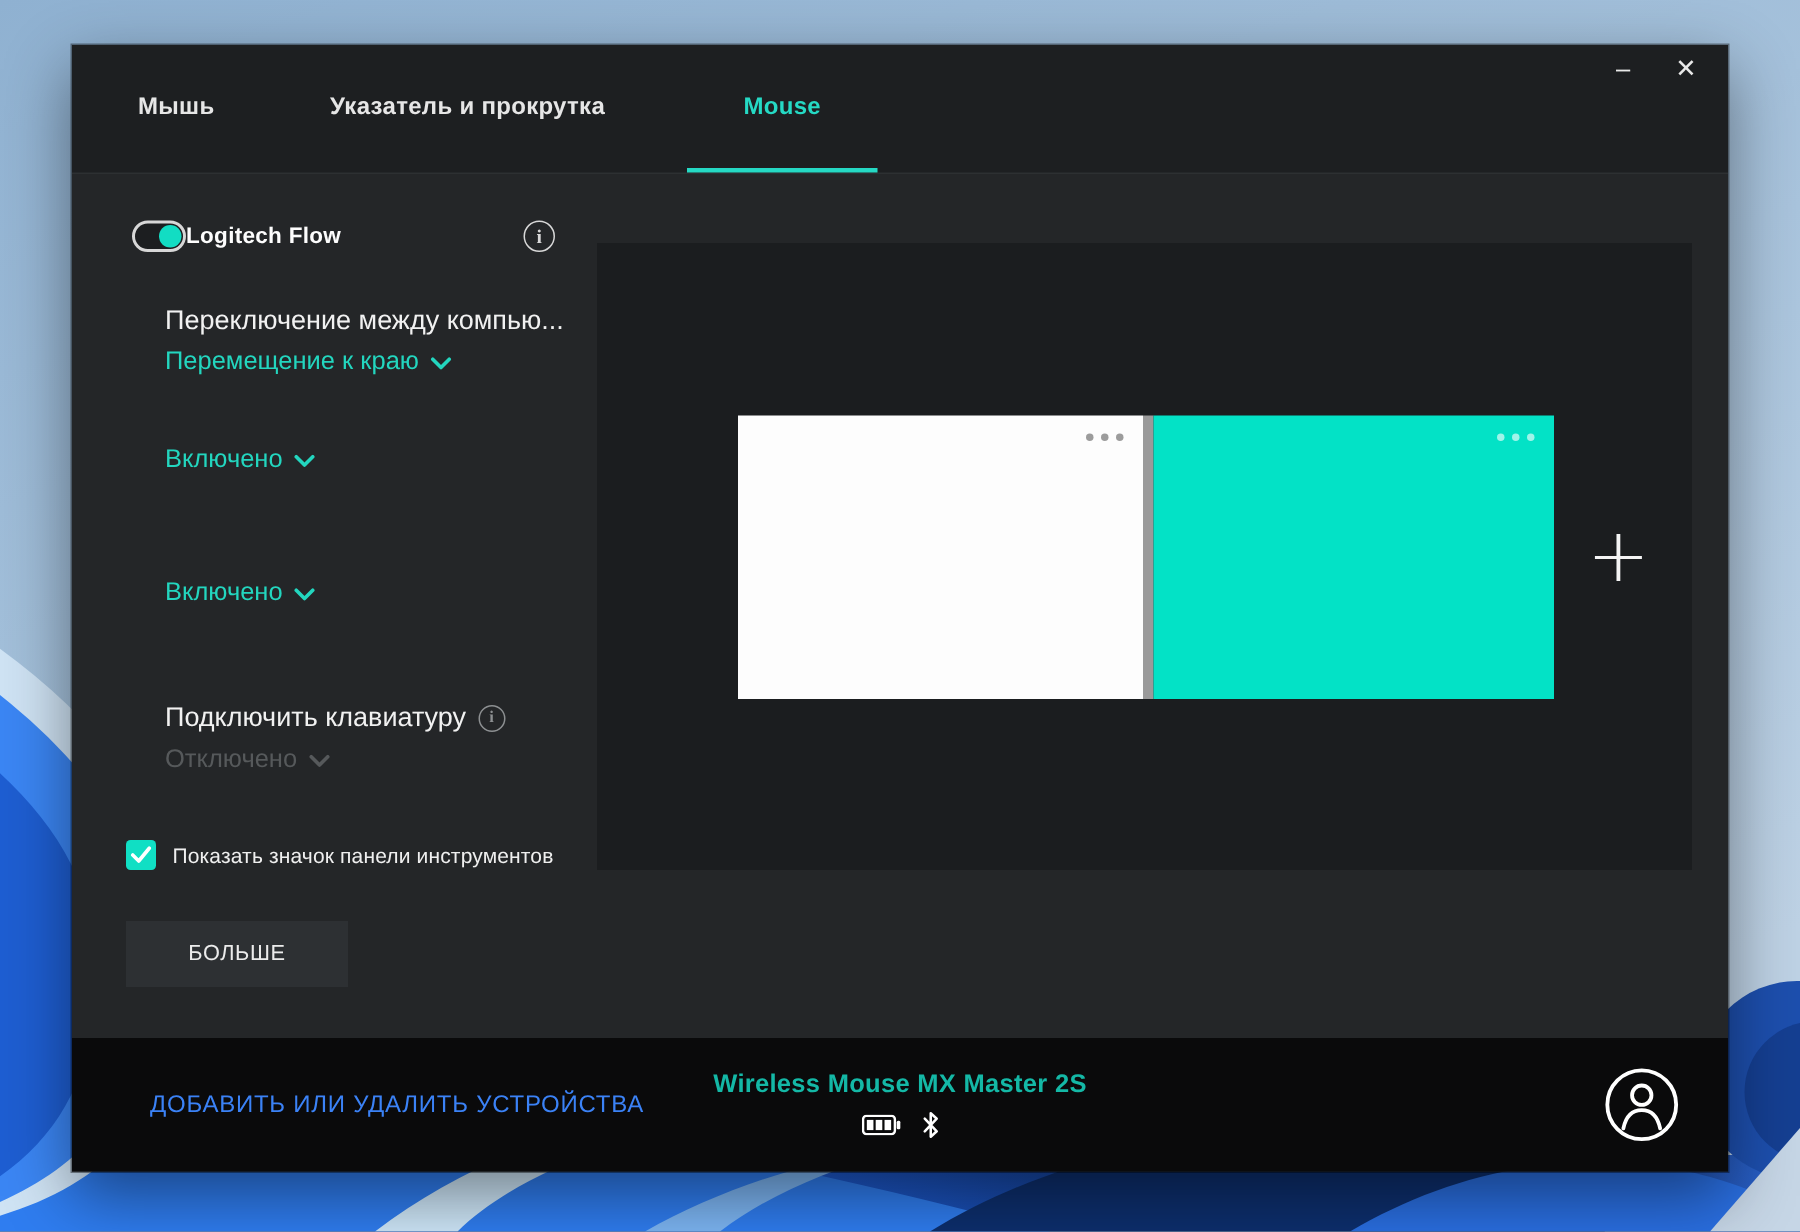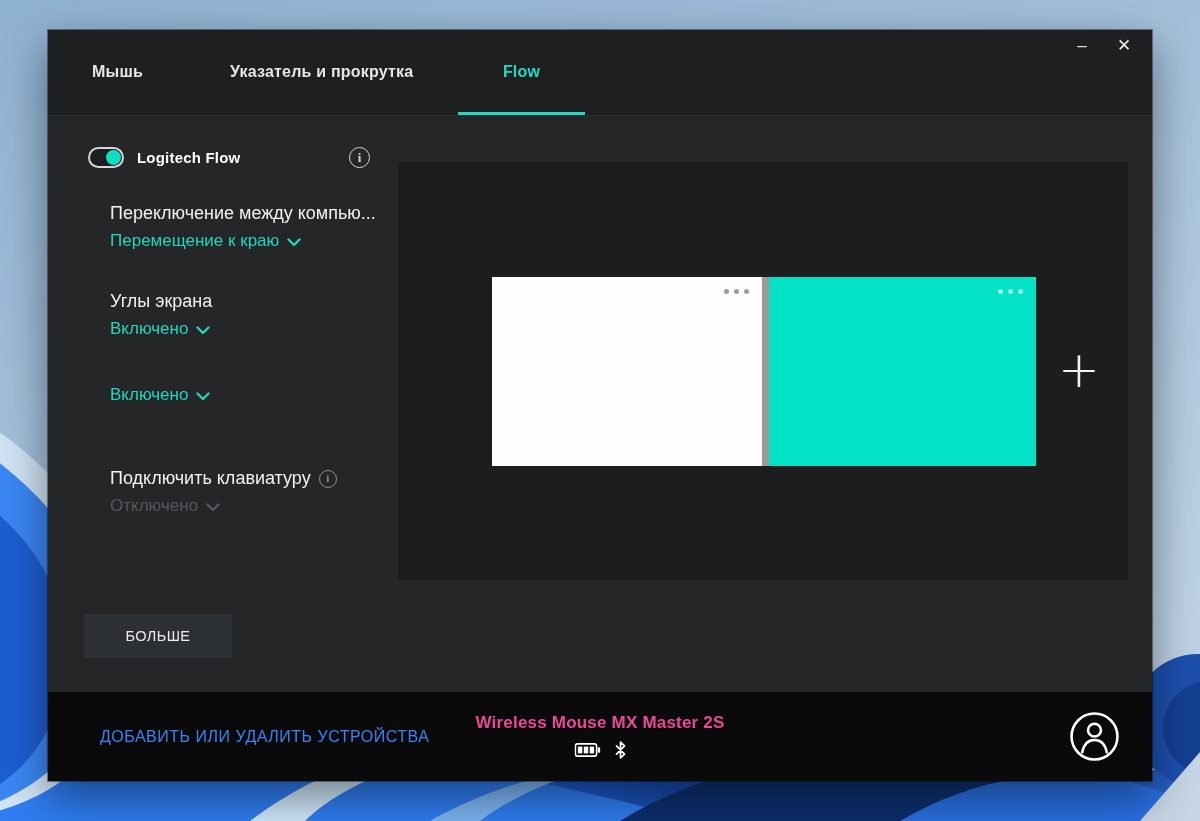--- a/index.html
+++ b/index.html
@@ -23,35 +23,35 @@
   .win-controls { position:absolute; top:3px; right:18px; display:flex; gap:22px; }
   .win-btn {
     color:#e9e9e9; font-size:17px; line-height:26px; width:20px; text-align:center;
     background:none; border:none; cursor:default; font-family:"Liberation Sans", sans-serif;
   }
   .tab {
     position:absolute; bottom:0; height:86px; display:flex; align-items:center; justify-content:center;
     color:#e6e6e6; font-size:16px; font-weight:700; letter-spacing:.2px;
   }
   .tab-mouse { left:44px; }
-  .tab-pointer { left:182px; }
+  .tab-pointer { left:172px; }
   .tab-flow { left:410px; width:127px; color:#25d9c4; }
   .tab .underline { position:absolute; left:0; right:0; bottom:0; height:3px; background:#25d9c4; }
 
   
   .toggle-row { position:absolute; left:40px; top:117px; display:flex; align-items:center; }
   .toggle {
     position:relative; width:36px; height:21px; border-radius:11px;
     background:#1c1e20; border:2px solid #d7d7d7;
   }
   .toggle .knob {
     position:absolute; right:1px; top:1px; width:15px; height:15px; border-radius:50%;
     background:#12ddc3;
   }
-  .toggle-label { margin-left:13px; color:#fdfdfd; font-size:15px; font-weight:700; letter-spacing:.2px; }
+  .toggle-label { color:#fdfdfd; font-size:15px; font-weight:700; letter-spacing:.2px; }
   .info-icon {
     width:21px; height:21px; border-radius:50%; border:1.5px solid #d8d8d8;
     display:inline-flex; align-items:center; justify-content:center;
     color:#d8d8d8; font-size:13px; font-weight:700; font-family:"Liberation Serif", serif;
   }
   .info-top { position:absolute; left:301px; top:117px; }
 
   .setting { position:absolute; left:36px; width:320px;margin-left:26px; }
   .setting-title { color:#f1f1f1; font-size:18px; line-height:23px; display:flex; align-items:center; gap:8px; white-space:nowrap; }
   .setting-title .info-icon { width:18px; height:18px; font-size:11px; border-color:#8d9092; color:#8d9092; }
@@ -93,21 +93,21 @@
   }
 
   
   .footer { position:absolute; left:0; bottom:0; width:100%; height:89px; background:#0a0a0b; }
   .devices-link {
     position:absolute; left:52px; top:0; height:100%; display:flex; align-items:center;
     color:#3b82f6; font-size:16px; letter-spacing:.5px; background:none; border:none;
     font-family:"Liberation Sans", sans-serif; cursor:default;
   }
   .device-center { position:absolute; left:50%; top:21px; transform:translateX(-50%); text-align:center; }
-  .device-name { color:#ec4899; font-size:17px; font-weight:700; letter-spacing:.2px; white-space:nowrap; }
+  .device-name { color:#14b8a6; font-size:17px; font-weight:700; letter-spacing:.2px; white-space:nowrap; }
   .device-icons { margin-top:8px; display:flex; align-items:center; justify-content:center; gap:14px; }
   .account-btn { position:absolute; right:32px; top:19px; width:51px; height:51px; background:none; border:none; cursor:default; }
 </style>
 </head>
 <body>
 
 <svg class="wallpaper" viewBox="0 0 1200 821" preserveAspectRatio="none">
   <defs>
     <linearGradient id="sky" x1="0" y1="0" x2="0.55" y2="1">
       <stop offset="0" stop-color="#8fb1d1"></stop>
@@ -142,21 +142,21 @@
 <div class="window">
 
   <div class="topbar">
     <div class="tab tab-mouse">
       <span>Мышь</span>
     </div>
     <div class="tab tab-pointer">
       <span>Указатель и прокрутка</span>
     </div>
     <div class="tab tab-flow">
-      <span>Flow</span>
+      <span>Mouse</span>
       <span class="underline"></span>
     </div>
     <div class="win-controls">
       <button class="win-btn">–</button>
       <button class="win-btn">✕</button>
     </div>
   </div>
 
   <div class="toggle-row">
     <span class="toggle">
@@ -170,21 +170,20 @@
     <div class="setting-title">Переключение между компью...</div>
     <div class="setting-value">
       <span>Перемещение к краю</span>
       <svg class="chev" width="14" height="9" viewBox="0 0 14 9">
           <polyline points="1.5,1.5 7,7 12.5,1.5" fill="none" stroke="currentColor" stroke-width="2.4" stroke-linecap="round" stroke-linejoin="round"></polyline>
         </svg>
     </div>
   </div>
 
   <div class="setting" style="top:260px">
-    <div class="setting-title">Углы экрана</div>
     <div class="setting-value">
       <span>Включено</span>
       <svg class="chev" width="14" height="9" viewBox="0 0 14 9">
           <polyline points="1.5,1.5 7,7 12.5,1.5" fill="none" stroke="currentColor" stroke-width="2.4" stroke-linecap="round" stroke-linejoin="round"></polyline>
         </svg>
     </div>
   </div>
 
   <div class="setting" style="top:349px">
     <div class="setting-value">
@@ -201,20 +200,28 @@
       <span class="info-icon">i</span>
     </div>
     <div class="setting-value">
       <span>Отключено</span>
       <svg class="chev" width="14" height="9" viewBox="0 0 14 9">
           <polyline points="1.5,1.5 7,7 12.5,1.5" fill="none" stroke="currentColor" stroke-width="2.4" stroke-linecap="round" stroke-linejoin="round"></polyline>
         </svg>
     </div>
   </div>
 
+  <div class="checkbox-row">
+    <span class="checkbox">
+      <svg width="14" height="12" viewBox="0 0 14 12">
+          <polyline points="1.5,6 5.5,10 12.5,1.5" fill="none" stroke="#ffffff" stroke-width="2.4" stroke-linecap="round" stroke-linejoin="round"></polyline>
+        </svg>
+    </span>
+    <span class="checkbox-label">Показать значок панели инструментов</span>
+  </div>
 
   <div class="btn-row">
     <button class="side-btn btn-more">БОЛЬШЕ</button>
   </div>
 
   <div class="panel">
     <div class="screen screen-white" style="background: rgb(253, 253, 253);">
       <span class="dots">
           <i></i>
           <i></i>

